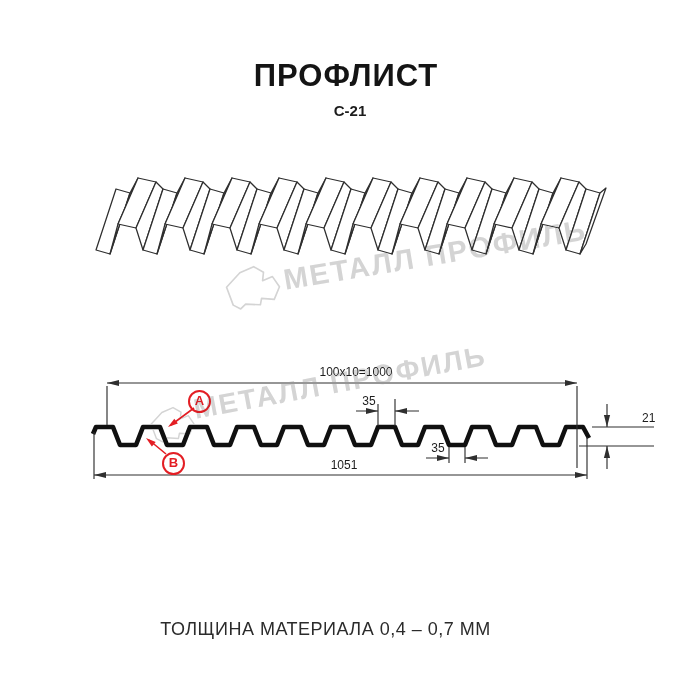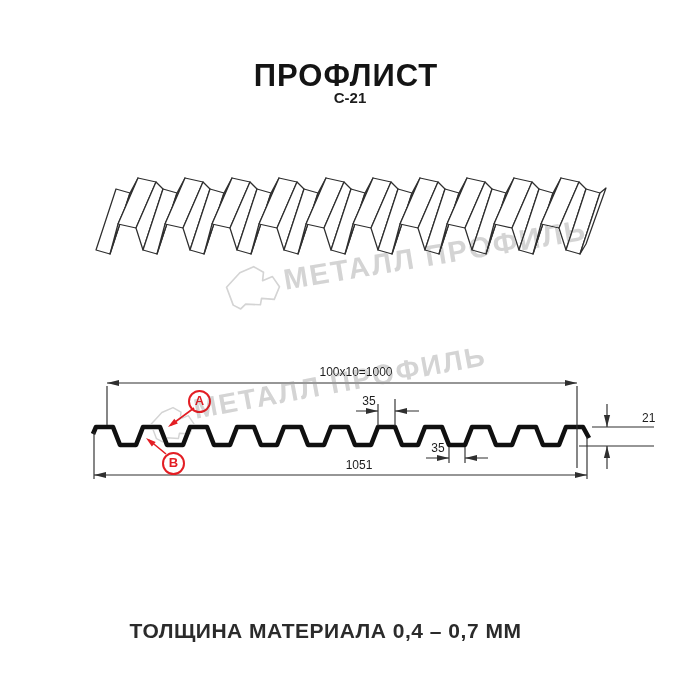--- a/index.html
+++ b/index.html
@@ -1,29 +1,29 @@
 <!DOCTYPE html>
 <html><head>
 <meta charset="utf-8">
 <style>
   html,body{margin:0;padding:0;background:#fff;}
   body{width:700px;height:700px;position:relative;overflow:hidden;
        font-family:"Liberation Sans", sans-serif;}
   .abs{position:absolute;}
   #title{top:58px;left:0;width:692px;text-align:center;
          font-size:31px;font-weight:bold;letter-spacing:1px;color:#141414;z-index:4;}
-  #subtitle{top:89px;left:0;width:700px;text-align:center;
+  #subtitle{top:102px;left:0;width:700px;text-align:center;
             font-size:15px;font-weight:bold;color:#1c1c1c;z-index:4;}
   #footer-note{top:619px;left:0;width:651px;text-align:center;
-               font-size:21px;font-weight:bold;letter-spacing:.5px;color:#2b2b2b;z-index:4;}
+               font-size:18px;font-weight:normal;letter-spacing:.5px;color:#2b2b2b;z-index:4;}
   #diagram-svg{top:0;left:0;z-index:1;}
   .dim{position:absolute;font-size:12px;color:#1d1d1d;z-index:3;line-height:1;}
   .ctr{text-align:center;}
   #dim-top-width{top:366px;left:300px;width:112px;}
-  #dim-total-width{top:459px;left:329px;width:60px;}
+  #dim-total-width{top:459px;left:314px;width:60px;}
   #dim-rib-top{top:395px;left:354px;width:30px;}
   #dim-rib-bottom{top:442px;left:423px;width:30px;}
   #dim-height{top:412px;left:642px;text-align:center;}
   .callout{position:absolute;width:19px;height:19px;border:2px solid #E31E24;border-radius:50%;
            color:#E31E24;font-size:13px;font-weight:bold;text-align:center;line-height:18px;
            z-index:3;background:transparent;}
   #callout-a{top:390px;left:188px;}
   #callout-b{top:452px;left:162px;}
   #watermark-layer{top:0;left:0;width:700px;height:700px;z-index:5;
                    mix-blend-mode:darken;pointer-events:none;}

